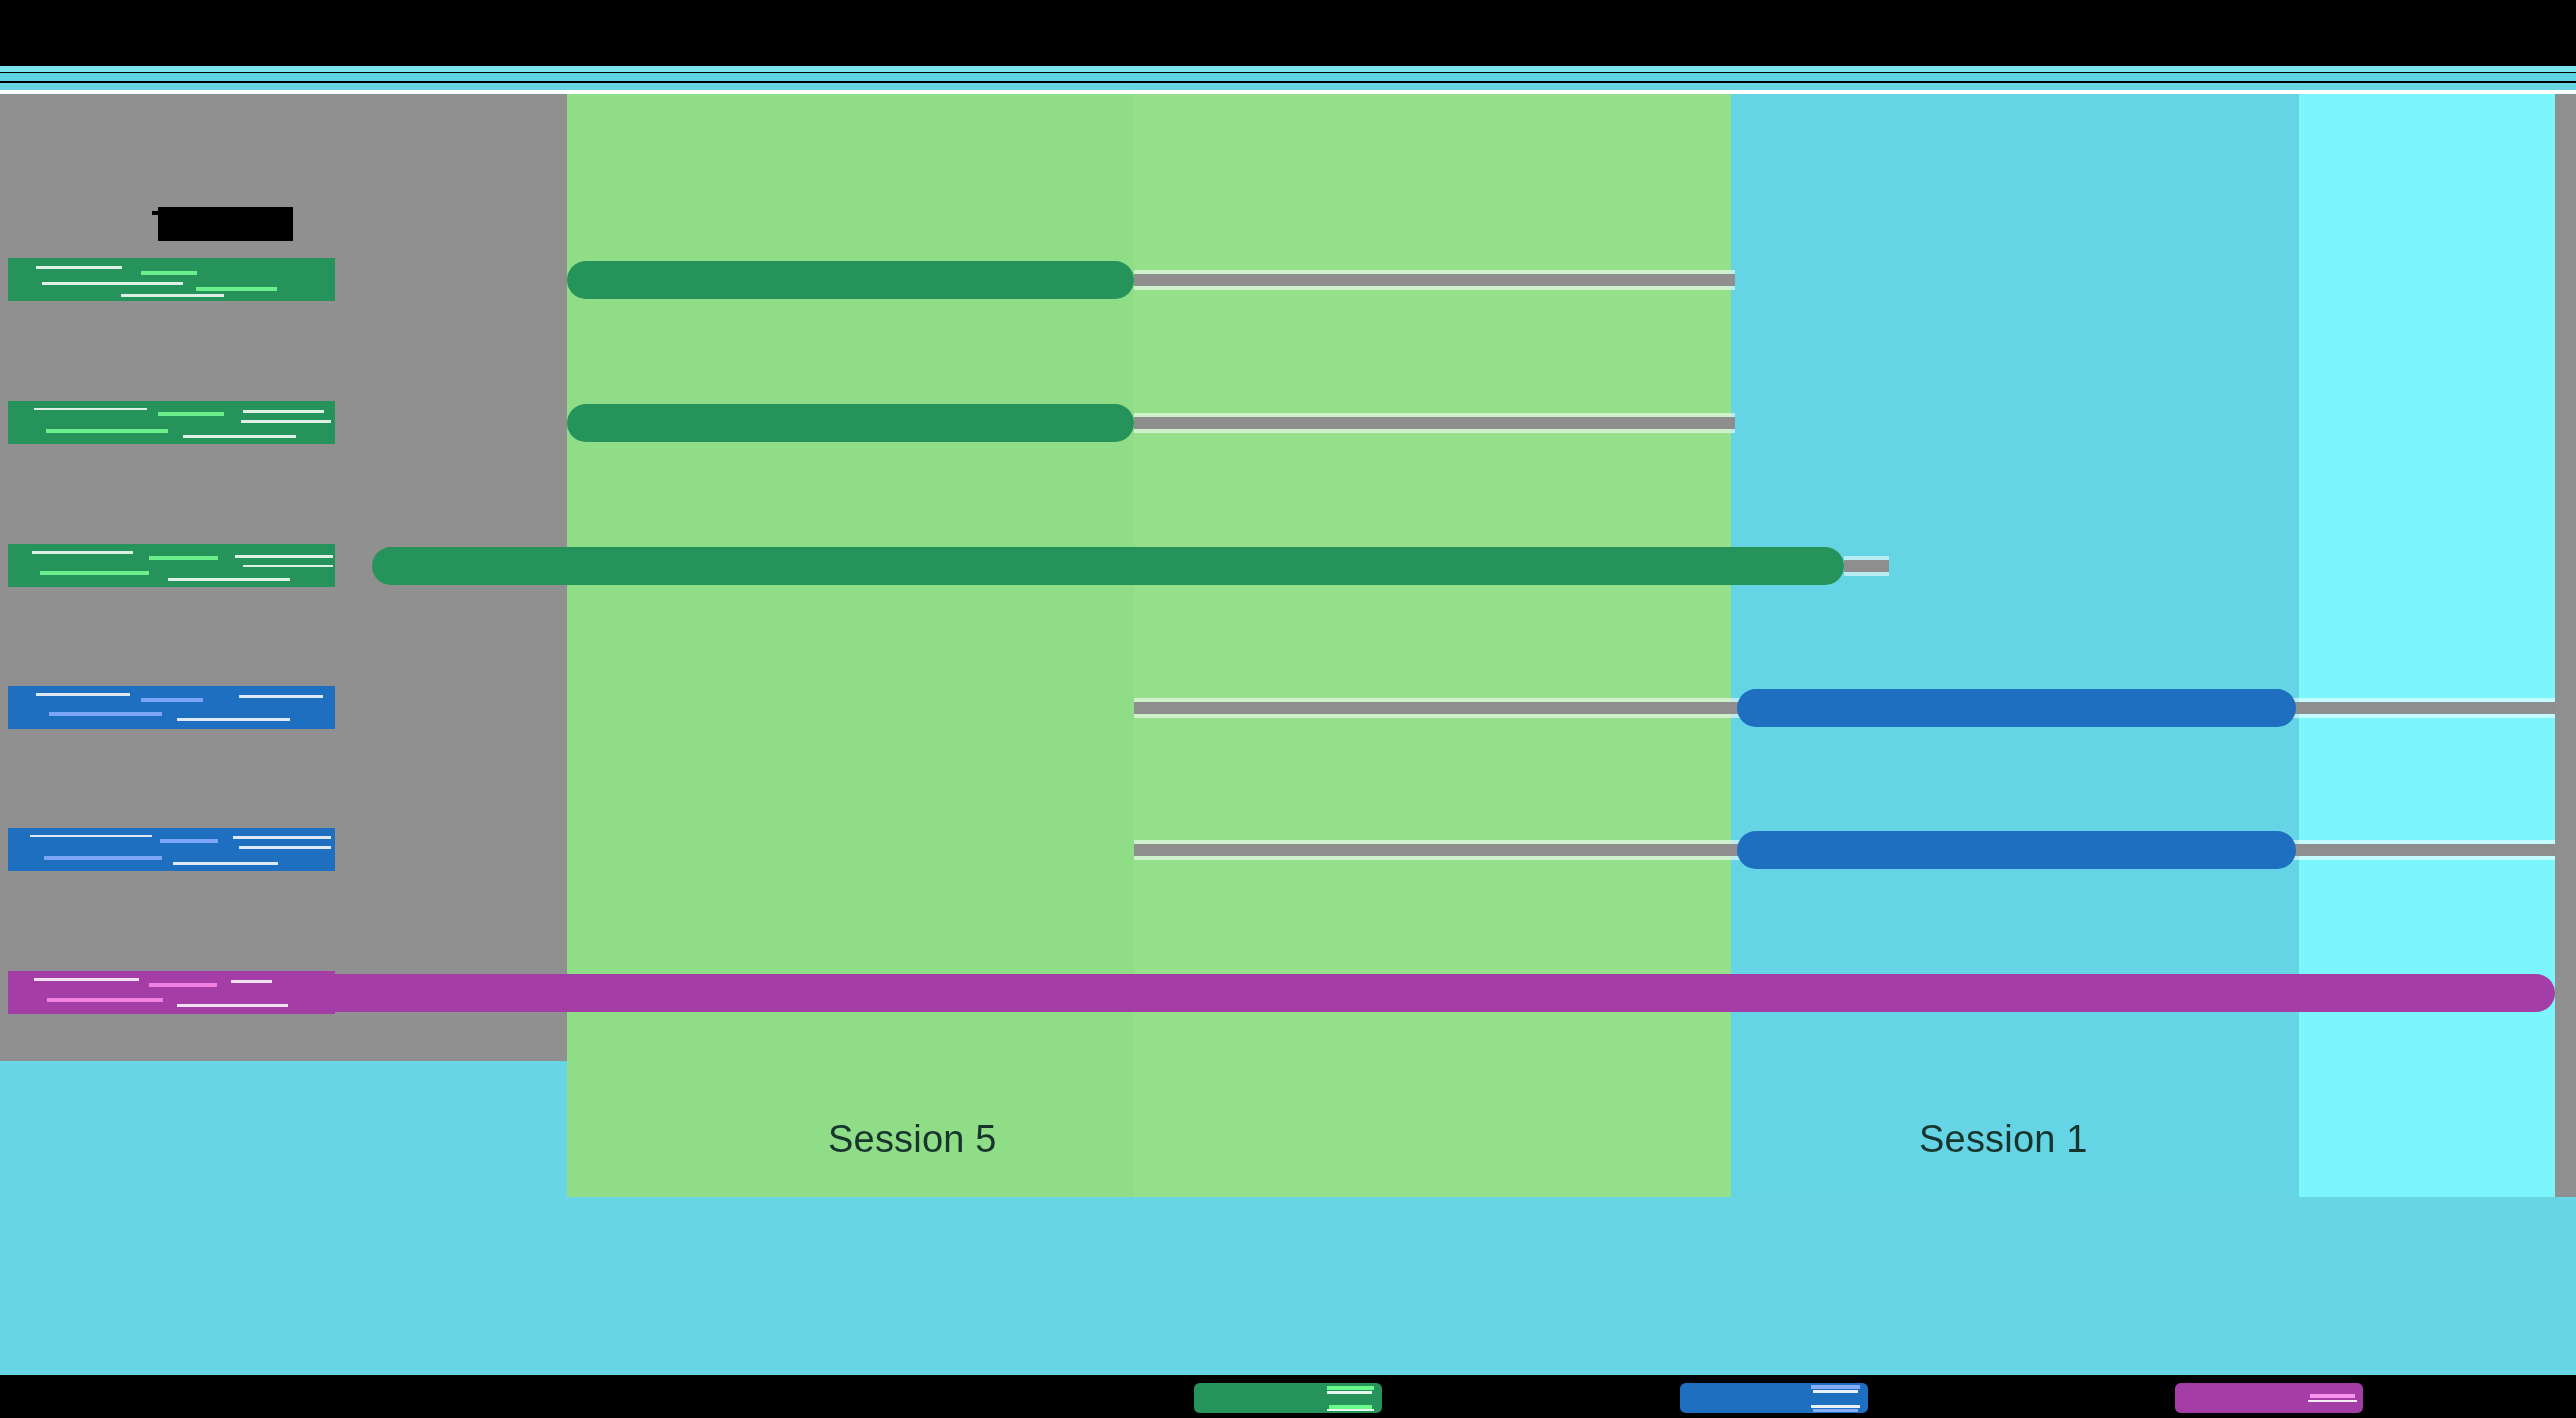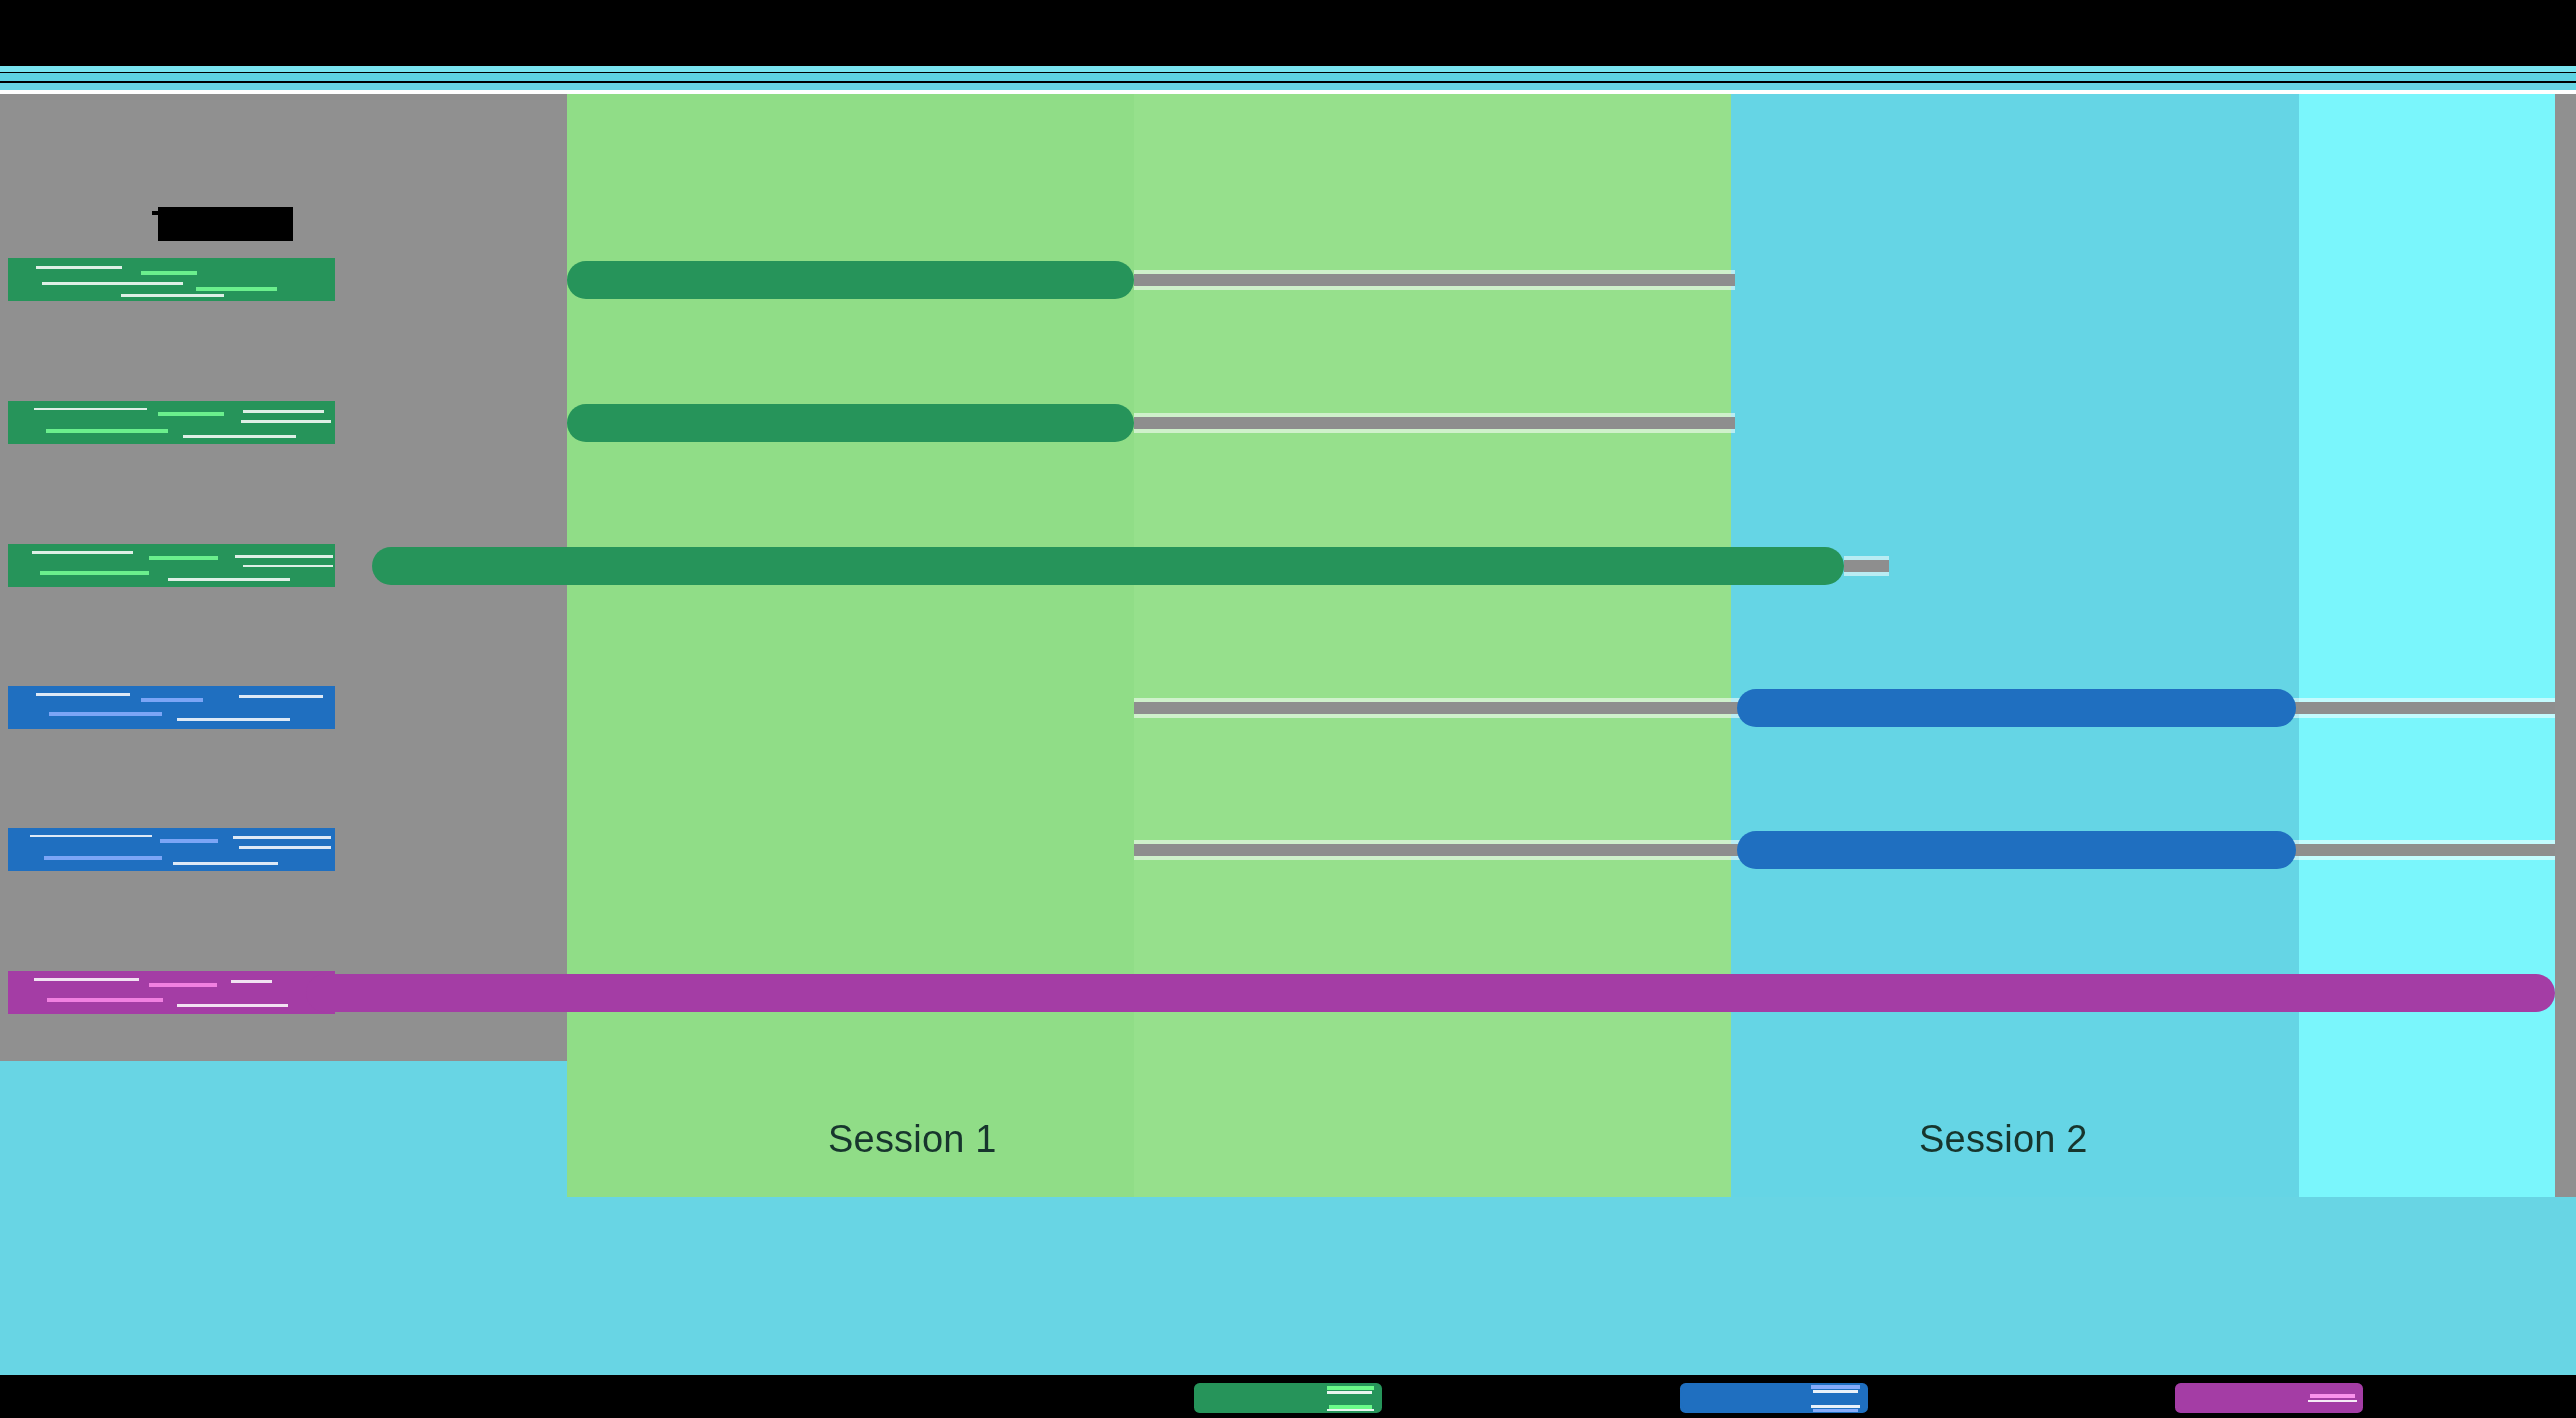--- a/index.html
+++ b/index.html
@@ -82,22 +82,22 @@
 <div class="teal-canvas"></div>
 <div class="white-rule"></div>
 
 <div class="chart">
 
   <div class="band band-s1"></div>
   <div class="band band-s1b"></div>
   <div class="band band-s2"></div>
   <div class="band band-s3"></div>
 
-  <div class="band-label" style="left:828px;">Session 1</div>
-  <div class="band-label" style="left:1919px;">Session 2</div>
+  <div class="band-label" style="left:828px;">Session 5</div>
+  <div class="band-label" style="left:1919px;">Session 1</div>
 
   <div class="label-col"></div>
   <div class="gutter-strip"></div>
 
   <div class="hdr-redact"></div>
 
   <div class="row" style="top:145px;height:81px;">
     <div class="tag green">
       <span class="sl" style="left:28px;top:8.4px;width:86px;"></span>
       <span class="sl2" style="left:133px;top:13px;width:56px;"></span>

